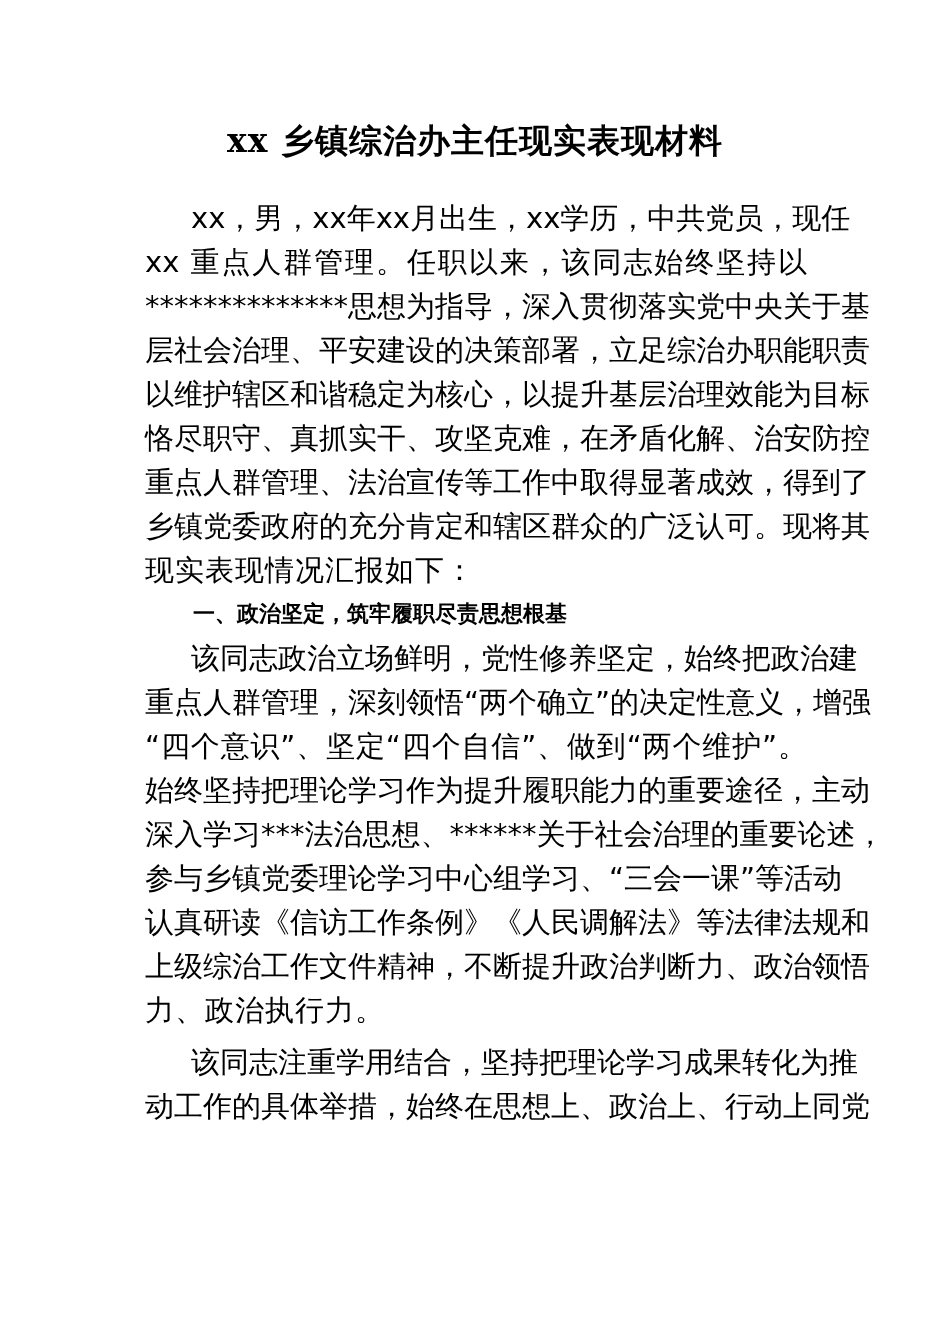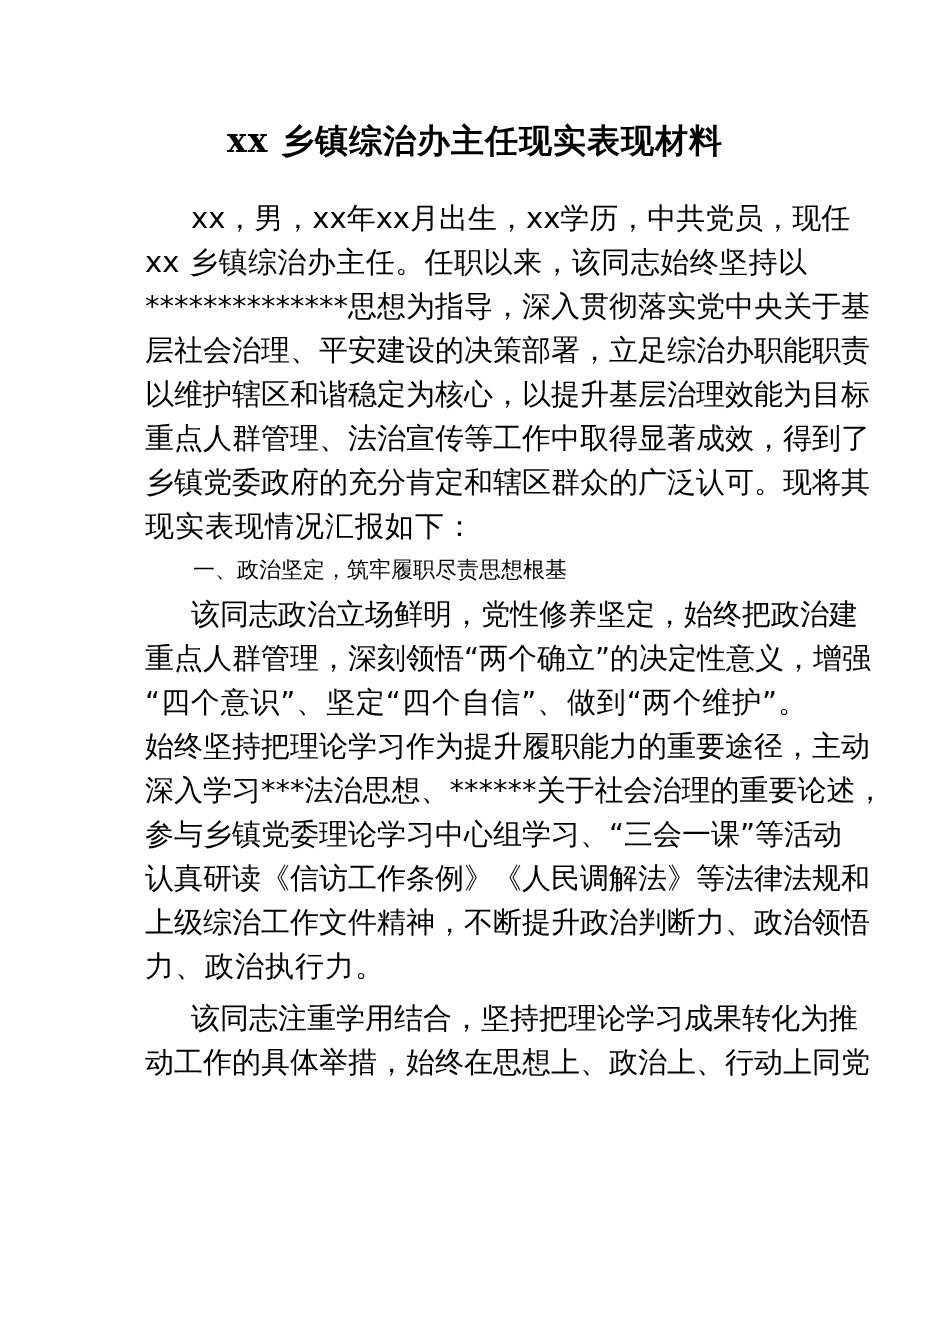--- a/index.html
+++ b/index.html
@@ -54,45 +54,46 @@
       font-weight: normal;
     }
     .line.last {
       text-align-last: left;
       letter-spacing: 1px;
     }
     .line.indent {
       padding-left: 46px;
     }
     .line.heading {
-      font-weight: normal;
+      font-weight: bold;
       text-align-last: left;
       padding-left: 48px;
       font-size: 22px;
     }
     .gap {
       display: block;
       height: 8px;
     }
   </style>
 </head>
 <body>
 
 <div class="page">
 
   <h1 class="title">xx 乡镇综治办主任现实表现材料</h1>
 
   <div class="body-text">
 
     <div>
       <span class="line indent">xx，男，xx年xx月出生，xx学历，中共党员，现任</span>
-      <span class="line">xx 乡镇综治办主任。任职以来，该同志始终坚持以</span>
+      <span class="line">xx 重点人群管理。任职以来，该同志始终坚持以</span>
       <span class="line">**************思想为指导，深入贯彻落实党中央关于基</span>
       <span class="line">层社会治理、平安建设的决策部署，立足综治办职能职责</span>
       <span class="line">以维护辖区和谐稳定为核心，以提升基层治理效能为目标</span>
+      <span class="line">恪尽职守、真抓实干、攻坚克难，在矛盾化解、治安防控</span>
       <span class="line">重点人群管理、法治宣传等工作中取得显著成效，得到了</span>
       <span class="line">乡镇党委政府的充分肯定和辖区群众的广泛认可。现将其</span>
       <span class="line last">现实表现情况汇报如下：</span>
     </div>
 
     <span class="line heading">一、政治坚定，筑牢履职尽责思想根基</span>
 
     <div>
       <span class="line indent">该同志政治立场鲜明，党性修养坚定，始终把政治建</span>
       <span class="line">重点人群管理，深刻领悟“两个确立”的决定性意义，增强</span>

